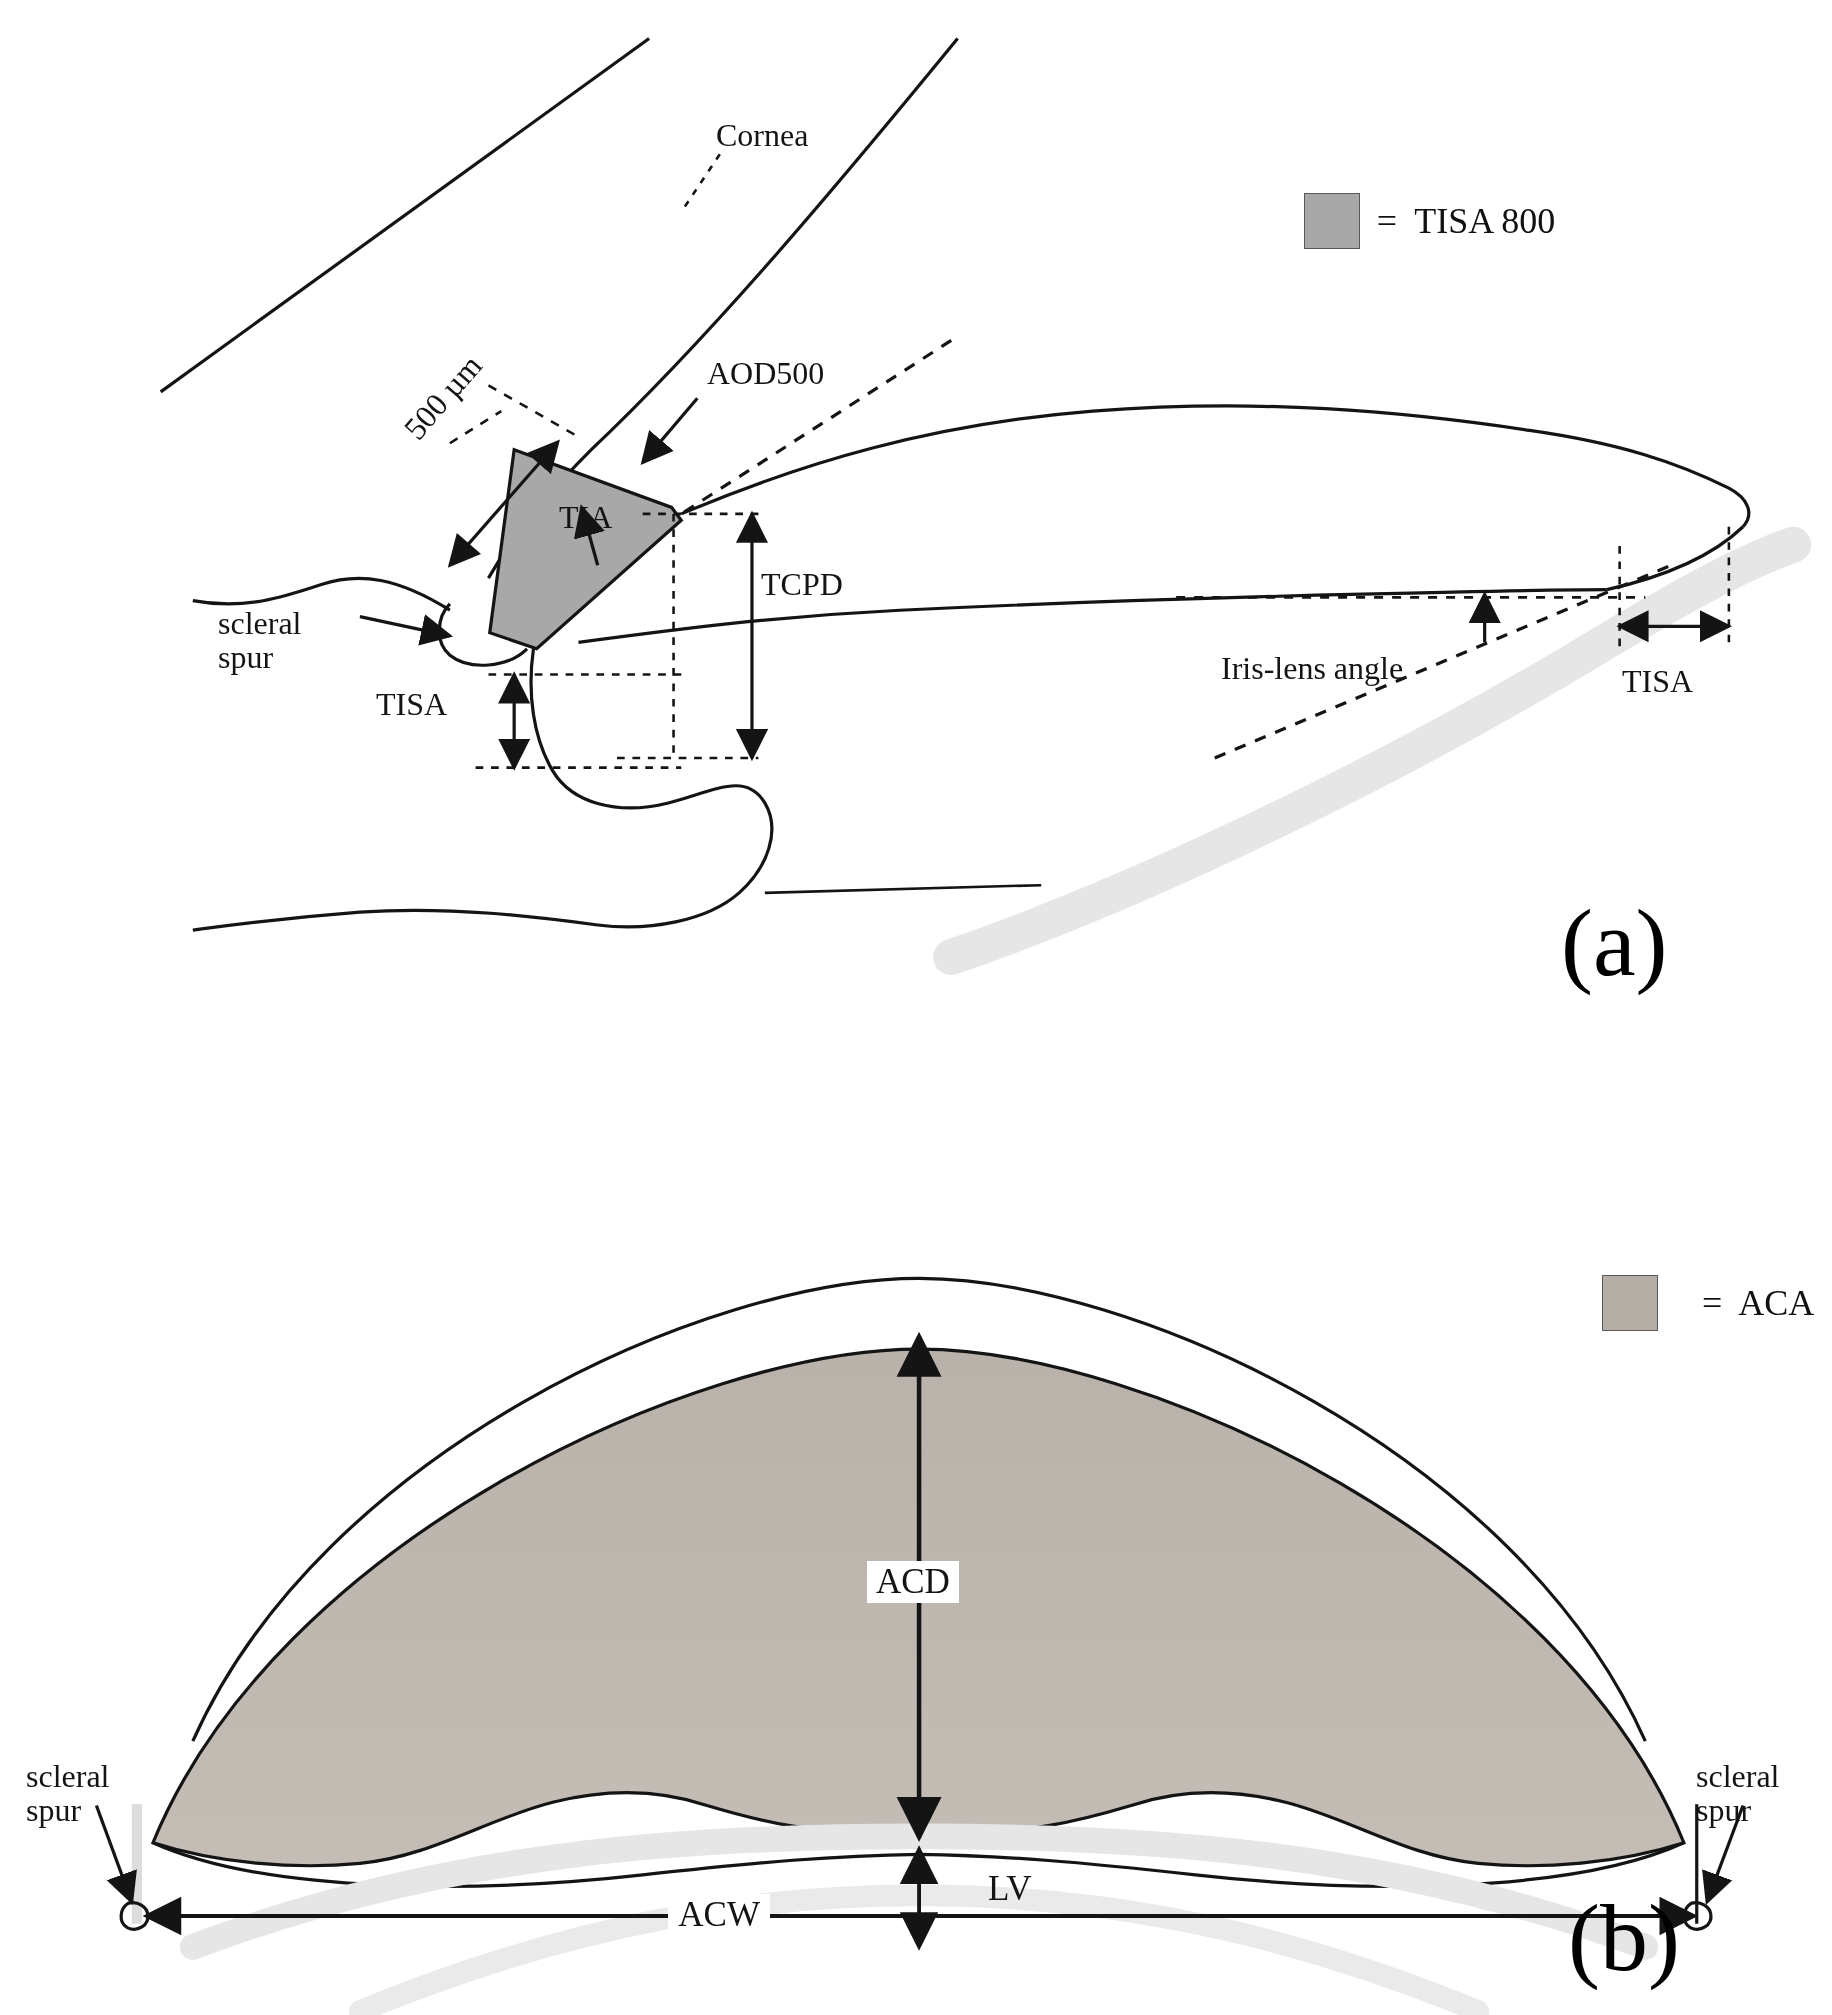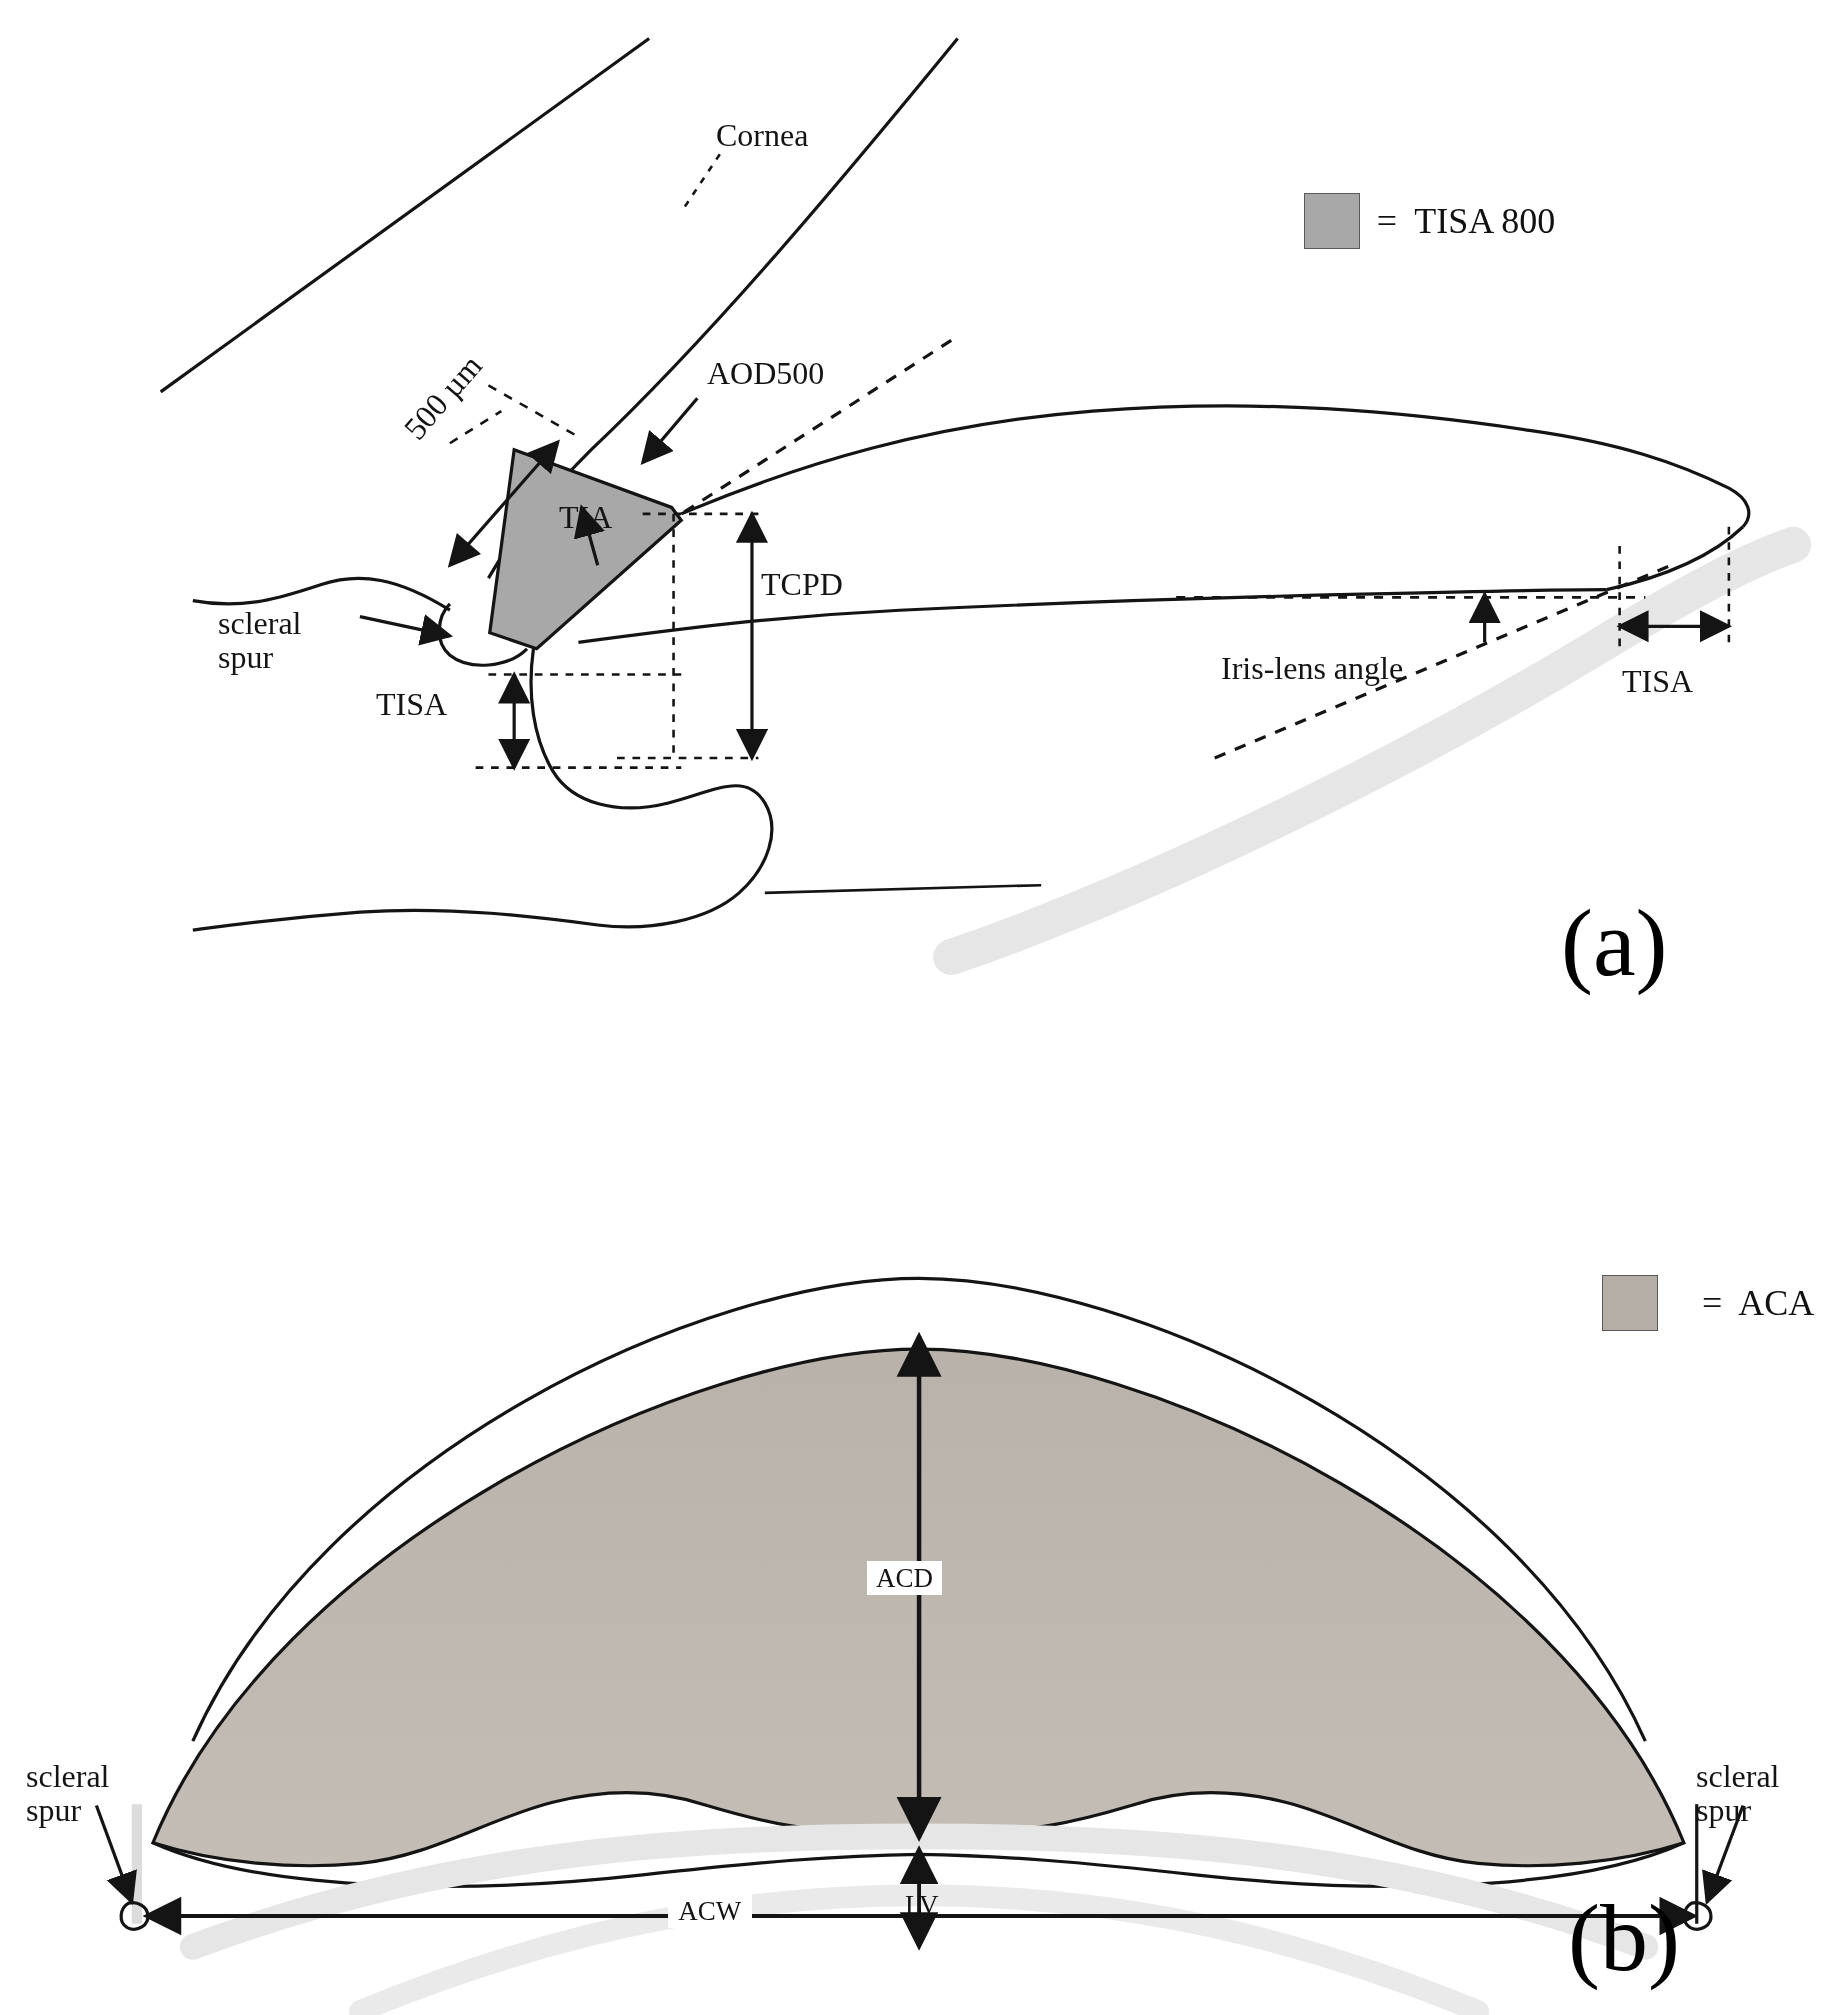--- a/index.html
+++ b/index.html
@@ -35,21 +35,21 @@
   }
 
   .lbl {
     position: absolute;
     font-family: "Liberation Serif", serif;
     color: #141414;
     white-space: pre;
     line-height: 1.05;
   }
   .lbl-md { font-size: 32px; }
-  .lbl-lg { font-size: 27px; }
+  .lbl-lg { font-size: 35px; }
 
   .panel-letter {
     position: absolute;
     font-family: "Liberation Serif", serif;
     font-size: 96px;
     color: #000;
   }
 
   .legend {
     position: absolute;
@@ -230,21 +230,21 @@
     </svg>
 
     <div class="lbl lbl-md" style="left:26px; top:668px;">scleral
 spur</div>
 
     <div class="lbl lbl-md" style="left:1696px; top:668px;">scleral
 spur</div>
 
     <div class="lbl lbl-lg" style="left:867px; top:469px; background:#ffffff; padding:2.6px 9px;">ACD</div>
 
-    <div class="lbl lbl-lg" style="left:905px; top:779px;margin-top:20px;">LV</div>
+    <div class="lbl lbl-lg" style="left:988px; top:779px;">LV</div>
 
     <div class="lbl lbl-lg" style="left:668px; top:802px; background:#ffffff; padding:2.6px 10.3px;">ACW</div>
 
     <div class="legend" style="left:1602px; top:183px;gap:44px;">
       <div class="legend-swatch" style="background:#b5aea6;"></div>
       <div class="legend-text">=  ACA</div>
     </div>
 
     <div class="panel-letter" style="left:1568px; top:790px;">(b)</div>
   </div>

